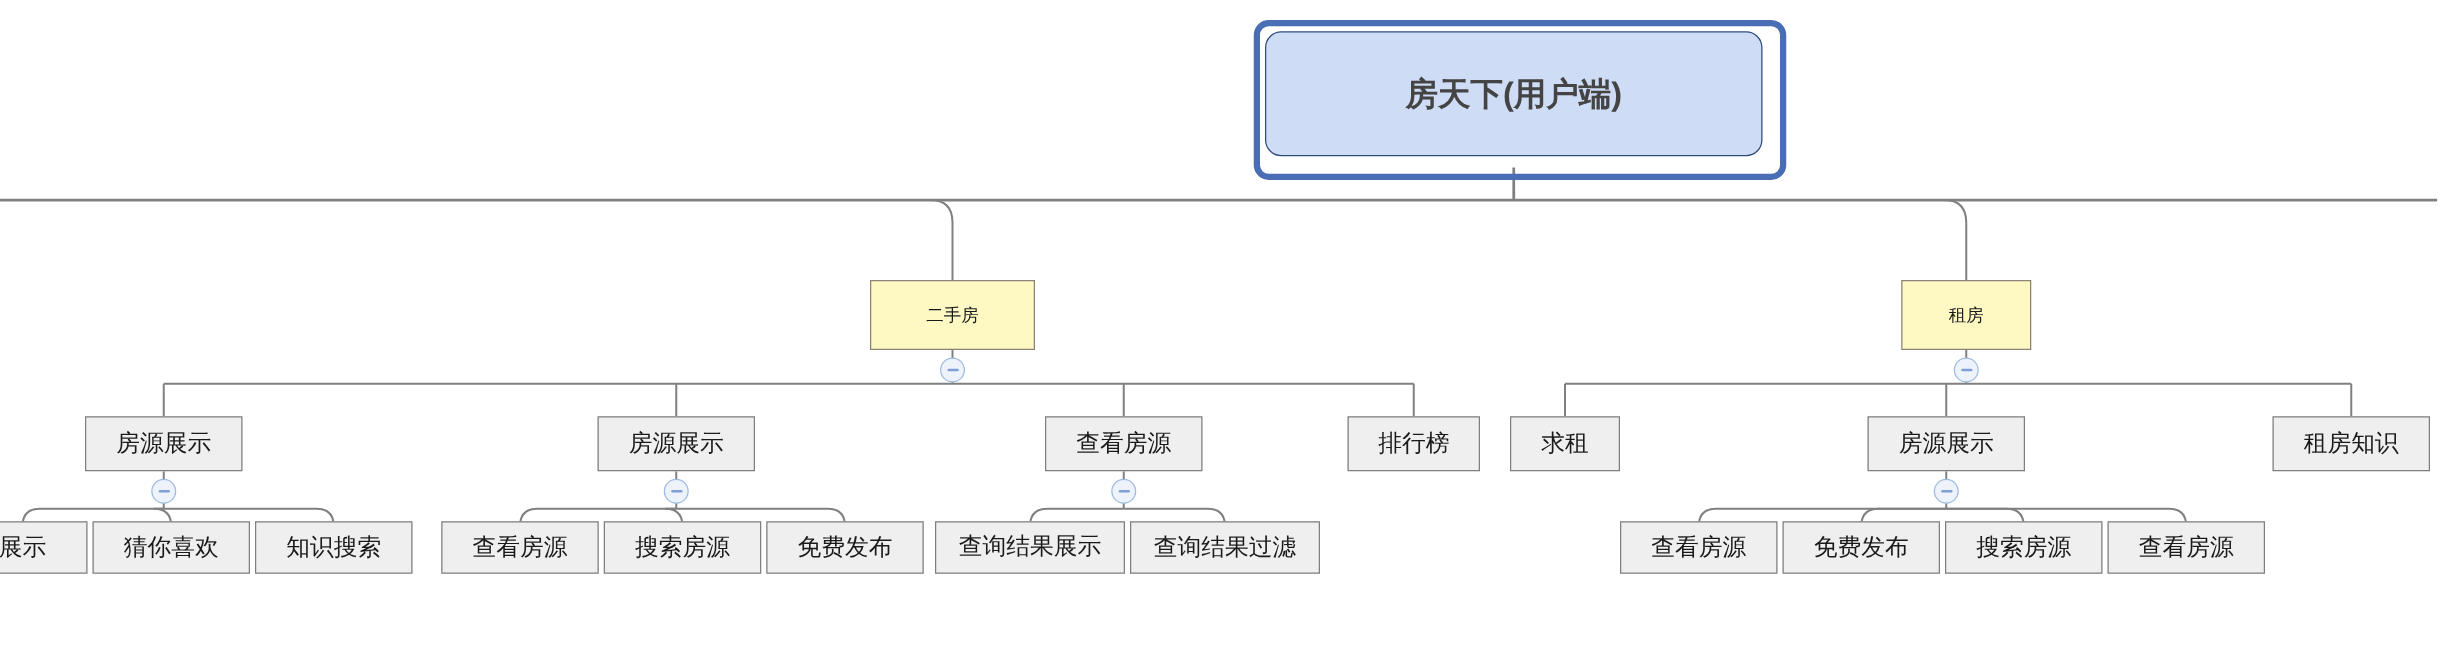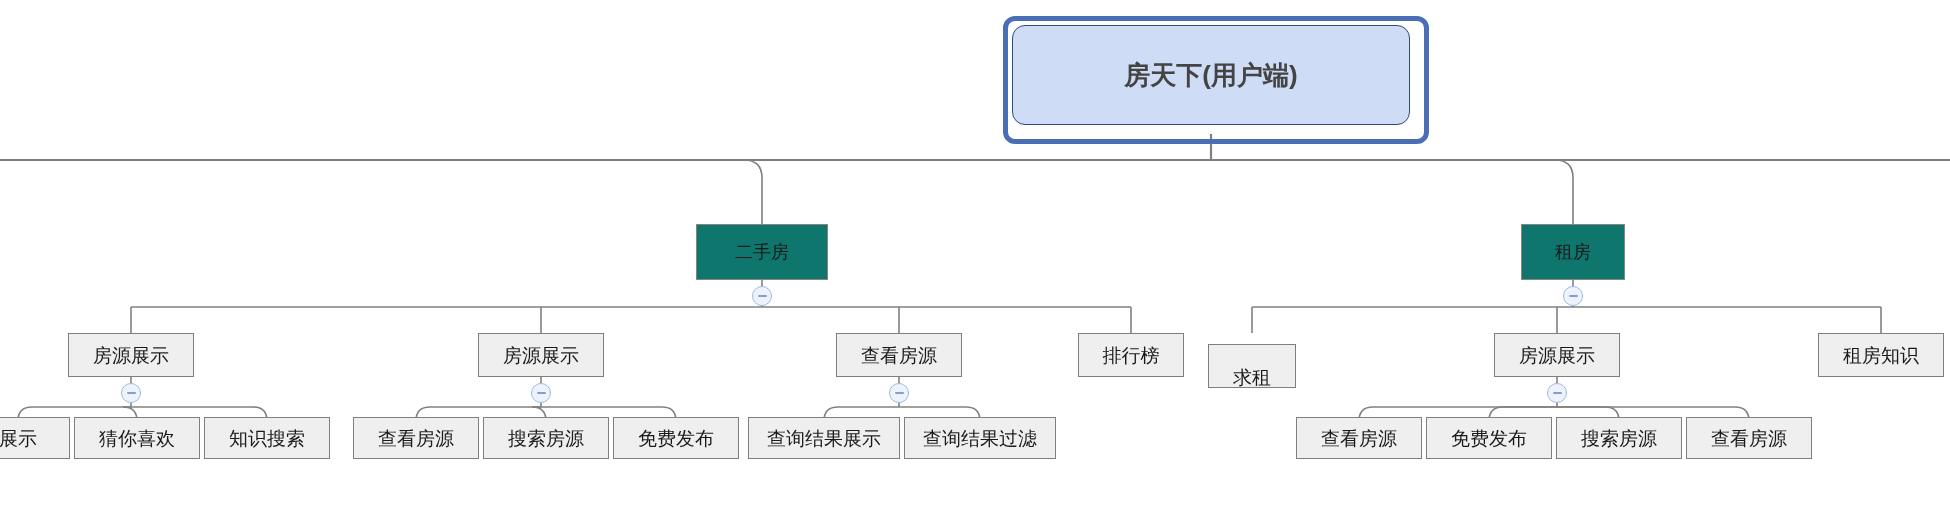--- a/index.html
+++ b/index.html
@@ -45,24 +45,24 @@
   }
   .root-ring {
     position: absolute;
     border: 5px solid #4a6eb5;
     border-radius: 12px;
     background: transparent;
     z-index: 2;
   }
   
   .node.lvl2 {
-    background: #0f766e;
+    background: #fef9c3;
     border: 1.5px solid #8c8378;
     color: #1a1a1a;
-    font-size: 18px;
+    font-size: 14px;
     z-index: 3;
   }
   
   .node.lvl3, .node.lvl4 {
     background: #efefef;
     border: 1.5px solid #7f7f7f;
     color: #1a1a1a;
     font-size: 19px;
     z-index: 3;
   }
@@ -141,21 +141,21 @@
       </div>
       <div class="node lvl3" style="left: 478px; top: 333px; width: 126px; height: 44px;">
         <span>房源展示</span>
       </div>
       <div class="node lvl3" style="left: 836px; top: 333px; width: 126px; height: 44px;">
         <span>查看房源</span>
       </div>
       <div class="node lvl3" style="left: 1078px; top: 333px; width: 106px; height: 44px;">
         <span>排行榜</span>
       </div>
-      <div class="node lvl3" style="left: 1208px; top: 344px; width: 88px; height: 44px; align-items: flex-end;">
+      <div class="node lvl3" style="left: 1208px; top: 333px; width: 88px; height: 44px;">
         <span>求租</span>
       </div>
       <div class="node lvl3" style="left: 1494px; top: 333px; width: 126px; height: 44px;">
         <span>房源展示</span>
       </div>
       <div class="node lvl3" style="left: 1818px; top: 333px; width: 126px; height: 44px;">
         <span>租房知识</span>
       </div>
       <div class="node lvl4" style="left: -34px; top: 417px; width: 104px; height: 42px;">
         <span>展示</span>
@@ -168,21 +168,21 @@
       </div>
       <div class="node lvl4" style="left: 353px; top: 417px; width: 126px; height: 42px;">
         <span>查看房源</span>
       </div>
       <div class="node lvl4" style="left: 483px; top: 417px; width: 126px; height: 42px;">
         <span>搜索房源</span>
       </div>
       <div class="node lvl4" style="left: 613px; top: 417px; width: 126px; height: 42px;">
         <span>免费发布</span>
       </div>
-      <div class="node lvl4" style="left: 748px; top: 417px; width: 152px; height: 42px;">
+      <div class="node lvl4" style="left: 748px; top: 417px; width: 152px; height: 42px; font-family: Liberation Mono, monospace;">
         <span>查询结果展示</span>
       </div>
       <div class="node lvl4" style="left: 904px; top: 417px; width: 152px; height: 42px;">
         <span>查询结果过滤</span>
       </div>
       <div class="node lvl4" style="left: 1296px; top: 417px; width: 126px; height: 42px;">
         <span>查看房源</span>
       </div>
       <div class="node lvl4" style="left: 1426px; top: 417px; width: 126px; height: 42px;">
         <span>免费发布</span>

